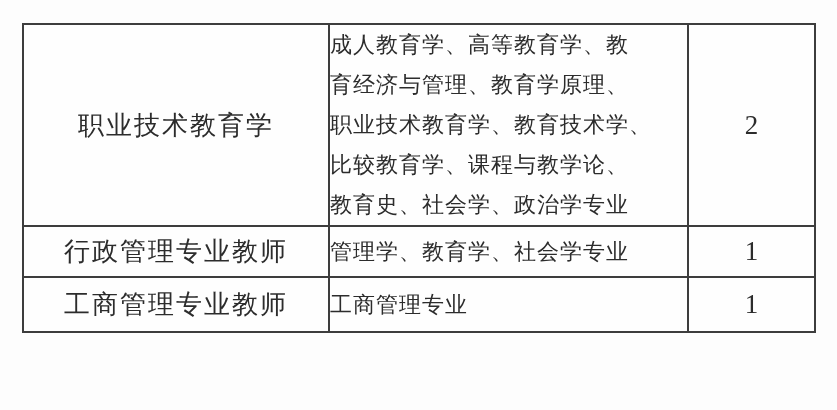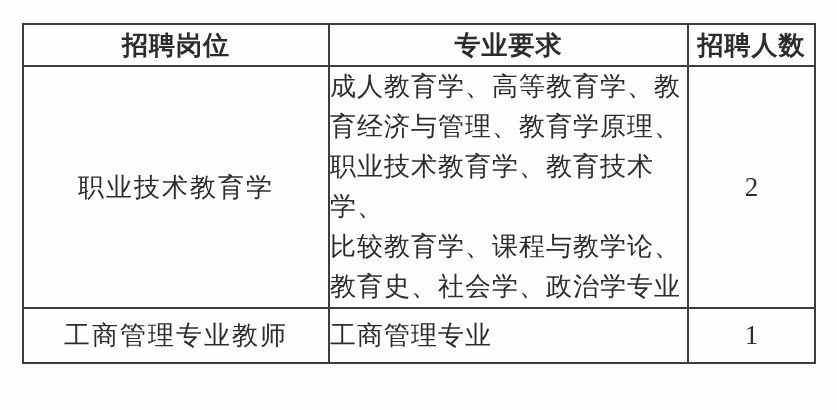--- a/index.html
+++ b/index.html
@@ -42,21 +42,21 @@
     letter-spacing: 1px;
   }
   td.pos {
     text-align: center;
     font-size: 26px;
     letter-spacing: 2px;
     color: #2e2e2e;
   }
   td.req {
     text-align: left;
-    font-size: 26px;
+    font-size: 22px;
     padding: 6px 8px 6px 14px;
     line-height: 40px;
     letter-spacing: 1px;
     white-space: pre-line;
     color: #2e2e2e;
     font-family: Liberation Serif, serif;
   }
   td.cnt {
     text-align: center;
     font-size: 27px;
@@ -70,33 +70,33 @@
 <body>
 
 <div class="page">
   <table class="recruit">
     <colgroup>
       <col style="width:306px">
       <col style="width:359px">
       <col style="width:127px">
     </colgroup>
     <tbody>
-        <tr>
-      <th class="hdr">招聘岗位</th>
-      <th class="hdr">专业要求</th>
-      <th class="hdr">招聘人数</th>
-    </tr>
     <tr class="r1">
       <td class="pos">职业技术教育学</td>
       <td class="req">成人教育学、高等教育学、教
 育经济与管理、教育学原理、
 职业技术教育学、教育技术学、
 比较教育学、课程与教学论、
 教育史、社会学、政治学专业</td>
       <td class="cnt">2</td>
+    </tr>
+    <tr class="r2">
+      <td class="pos">行政管理专业教师</td>
+      <td class="req">管理学、教育学、社会学专业</td>
+      <td class="cnt">1</td>
     </tr>
     <tr class="r3">
       <td class="pos">工商管理专业教师</td>
       <td class="req">工商管理专业</td>
       <td class="cnt">1</td>
     </tr>
   </tbody>
     </table>
 </div>
 

